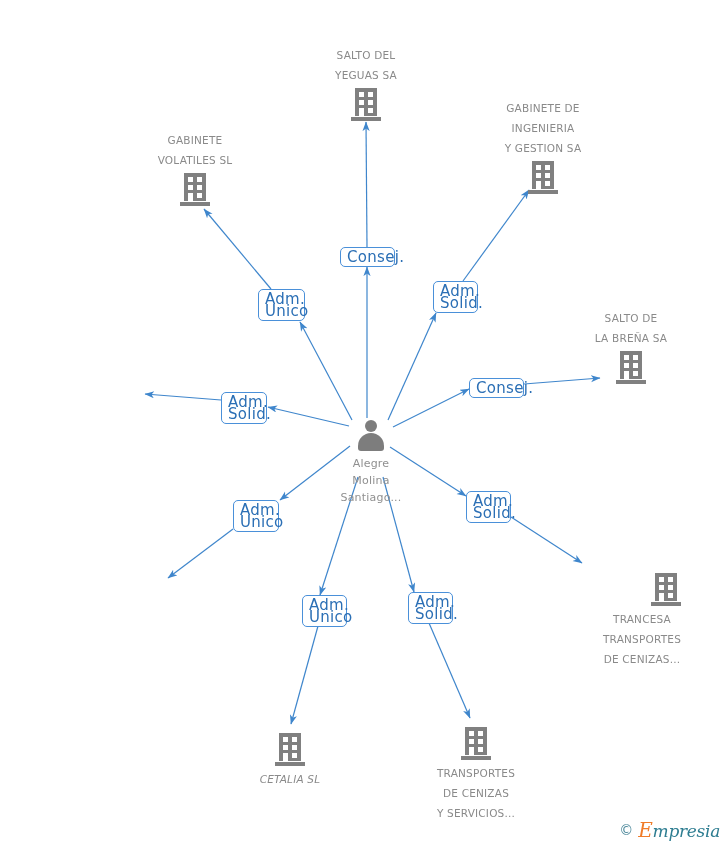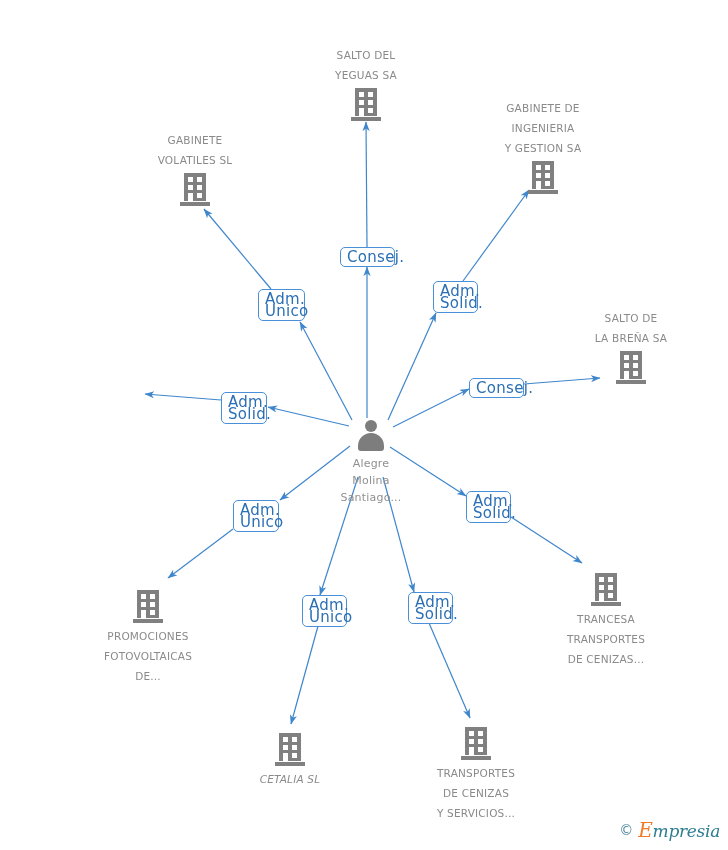--- a/index.html
+++ b/index.html
@@ -250,51 +250,36 @@
         <i class="w" style="left:17px;top:4px"></i>
       <i class="w" style="left:8px;top:12px"></i>
         <i class="w" style="left:17px;top:12px"></i>
       <i class="door" style="left:8px;top:20px"></i>
         <i class="w" style="left:17px;top:20px"></i>
       <span class="base"></span>
     </div>
   </div>
 
 
-  <div class="node below" style="left:606px; top:573px;">
+  <div class="node below" style="left:606px; top:573px;align-items:flex-end;">
     <div class="glyph bld gray">
       <span class="tower"></span>
       <i class="w" style="left:8px;top:4px"></i>
         <i class="w" style="left:17px;top:4px"></i>
       <i class="w" style="left:8px;top:12px"></i>
         <i class="w" style="left:17px;top:12px"></i>
       <i class="door" style="left:8px;top:20px"></i>
         <i class="w" style="left:17px;top:20px"></i>
       <span class="base"></span>
     </div>
     <div class="caption">TRANCESA
 TRANSPORTES
 DE CENIZAS...</div>
   </div>
 
-  <div class="node below" style="left:148px; top:590px;">
-    <div class="glyph bld gray">
-      <span class="tower"></span>
-      <i class="w" style="left:8px;top:4px"></i>
-        <i class="w" style="left:17px;top:4px"></i>
-      <i class="w" style="left:8px;top:12px"></i>
-        <i class="w" style="left:17px;top:12px"></i>
-      <i class="door" style="left:8px;top:20px"></i>
-        <i class="w" style="left:17px;top:20px"></i>
-      <span class="base"></span>
-    </div>
-    <div class="caption">PROMOCIONES
-FOTOVOLTAICAS
-DE...</div>
-  </div>
 
   <div class="node below" style="left:290px; top:733px;font-style:italic;">
     <div class="glyph bld gray">
       <span class="tower"></span>
       <i class="w" style="left:8px;top:4px"></i>
         <i class="w" style="left:17px;top:4px"></i>
       <i class="w" style="left:8px;top:12px"></i>
         <i class="w" style="left:17px;top:12px"></i>
       <i class="door" style="left:8px;top:20px"></i>
         <i class="w" style="left:17px;top:20px"></i>

